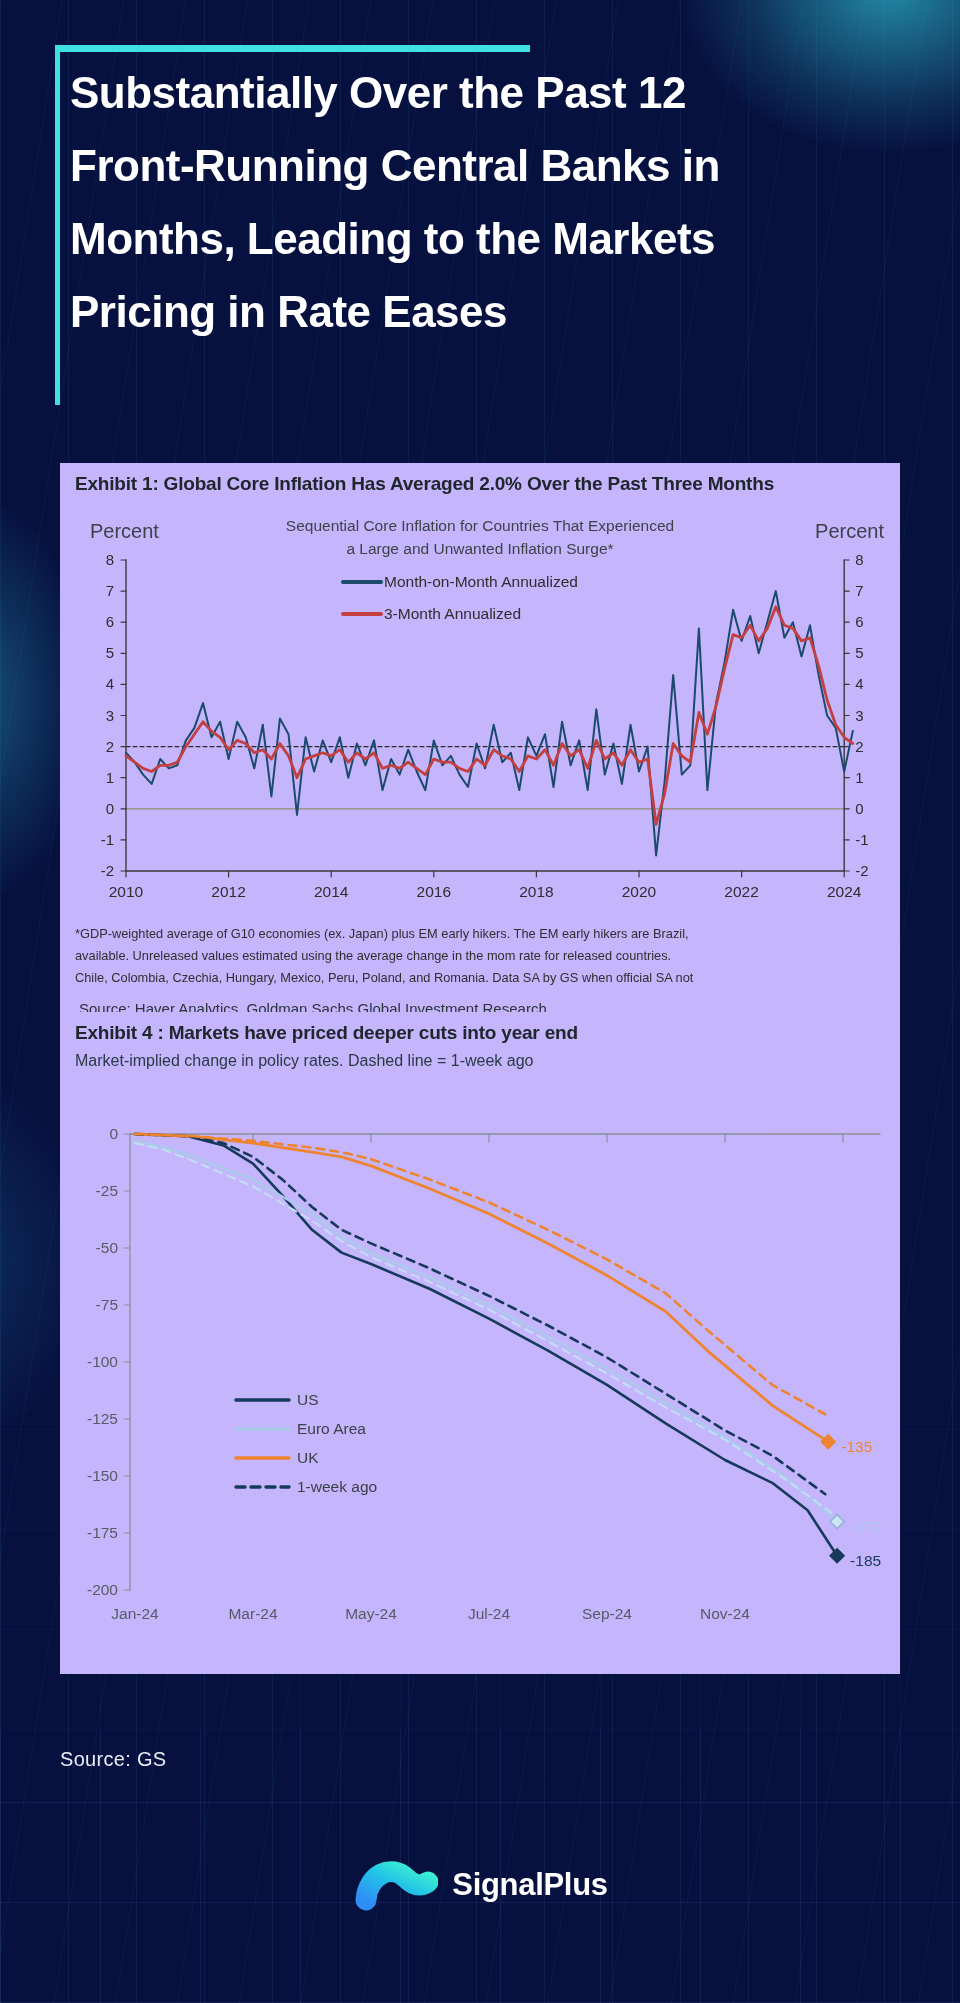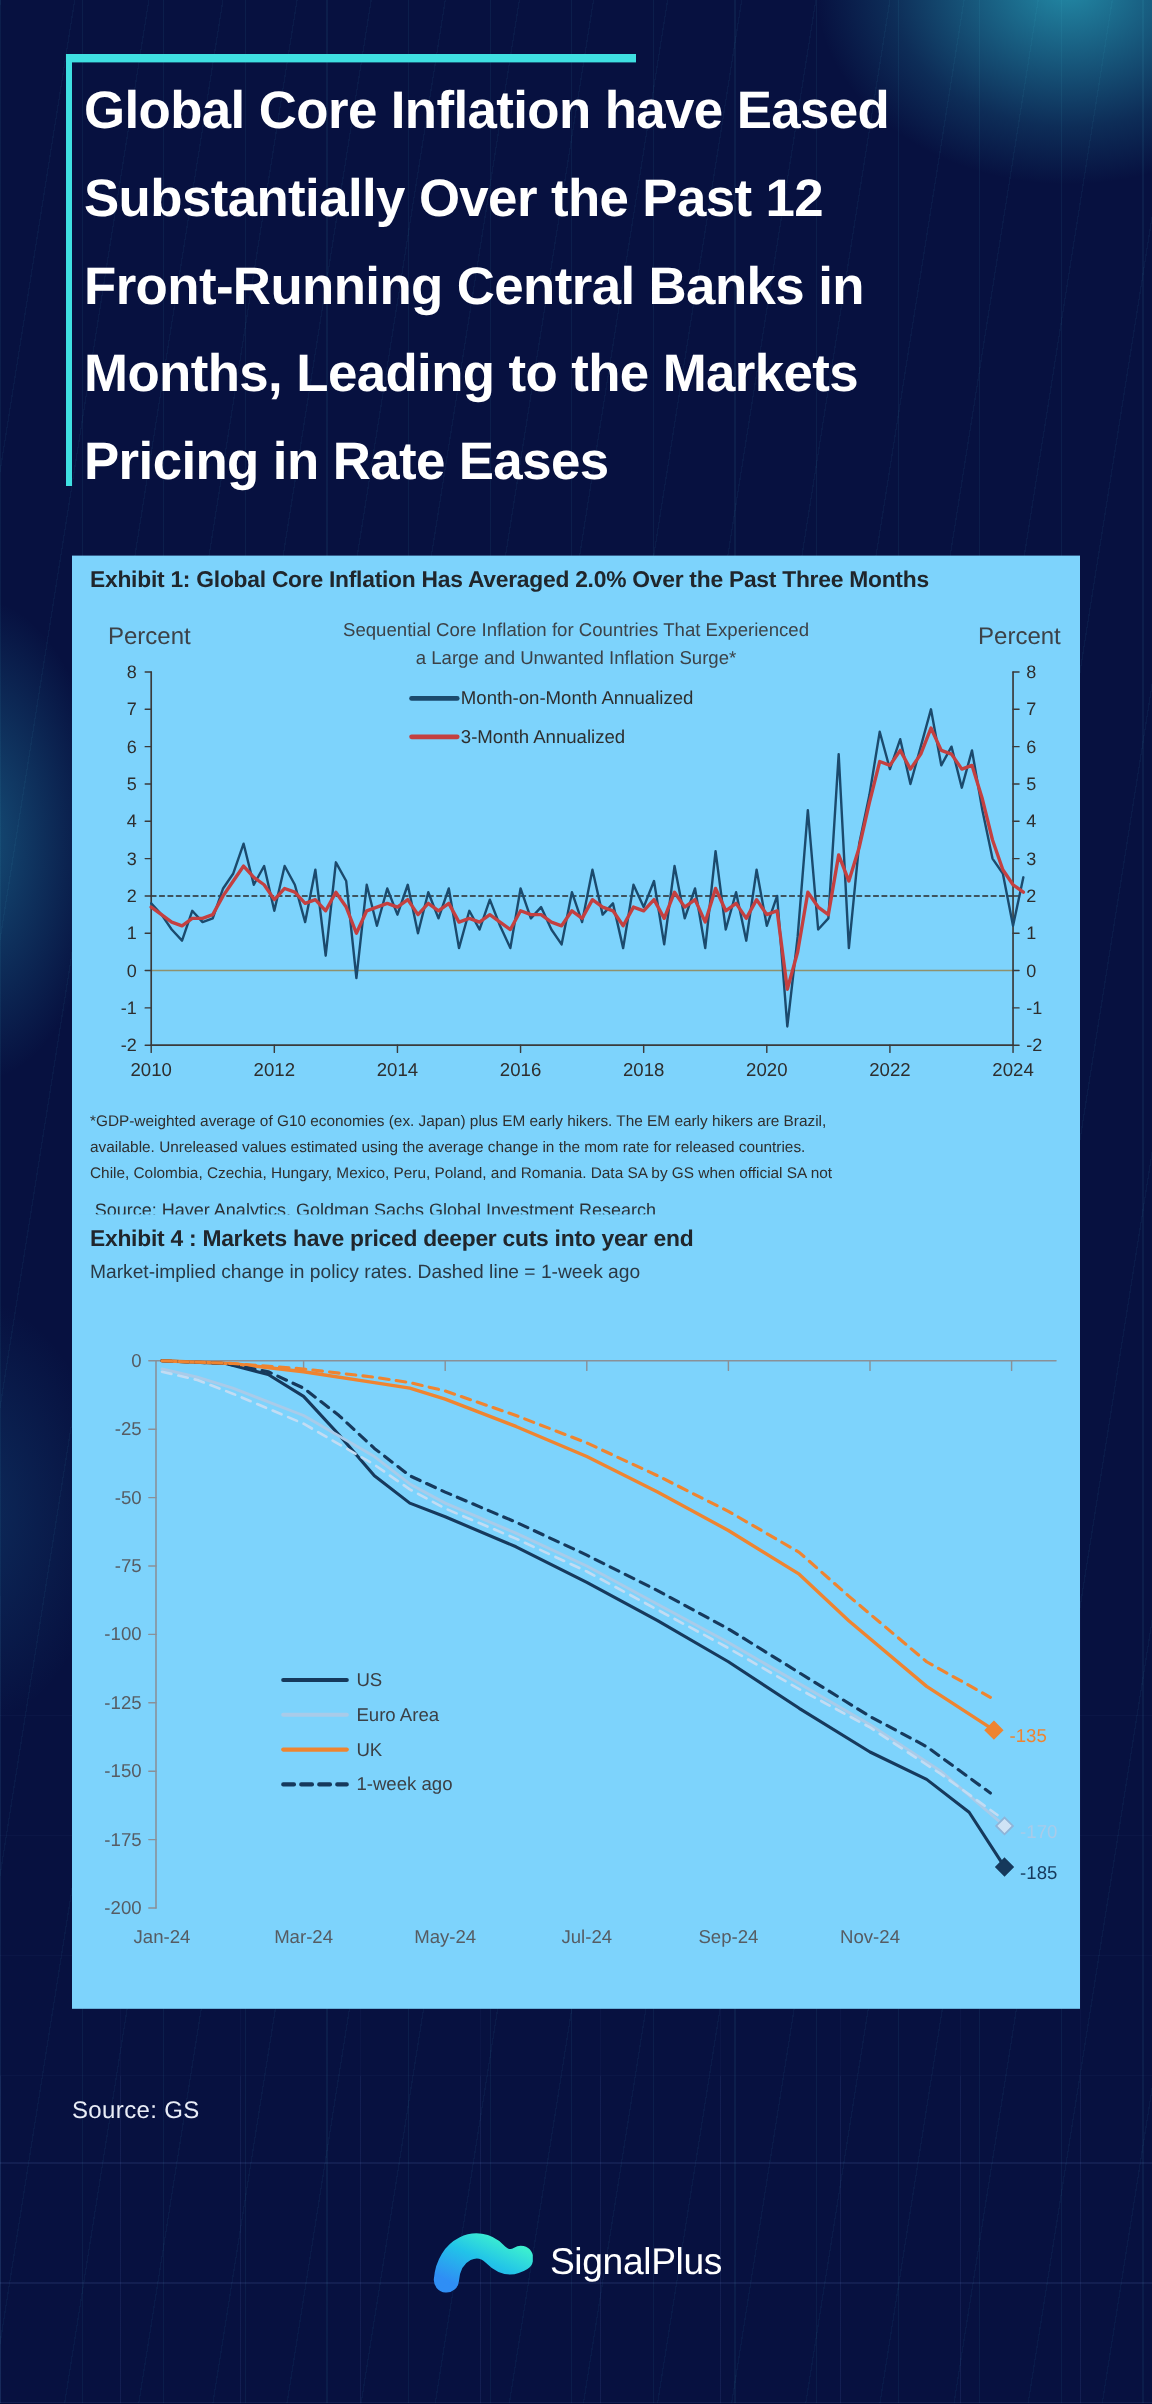--- a/index.html
+++ b/index.html
@@ -23,57 +23,56 @@
     background:
       repeating-linear-gradient(0deg, rgba(120,150,230,.08) 0 1px, transparent 1px 100px),
       repeating-linear-gradient(90deg, rgba(120,150,230,.08) 0 1px, transparent 1px 100px);}
   
   .bar-top{position:absolute;left:57px;top:45px;width:473px;height:7px;}
   .bar-left{position:absolute;left:55px;top:45px;width:5px;height:360px;}
   h1{position:absolute;left:70px;top:56px;width:820px;margin:0;color:#fff;
      font-size:44px;line-height:73px;font-weight:bold;letter-spacing:-.5px;}
   h1 span{display:block;}
   
-  .card{position:absolute;left:60px;width:840px;background:#7dd3fc;}
+  .card{position:absolute;left:60px;width:840px;background:#c4b5fd;}
   .card1{top:463px;height:561px;}
   .card2{top:1012px;height:662px;}
   .ex-title{position:absolute;left:15px;top:10px;margin:0;font-size:19px;font-weight:bold;
             color:#20262c;letter-spacing:-.2px;}
   .ex-sub{position:absolute;left:15px;margin:0;font-size:16px;color:#2b3945;}
   .c-sub{position:absolute;left:0;width:100%;text-align:center;margin:0;
          font-size:15.5px;color:#3c4248;}
   .pct{position:absolute;font-size:20px;color:#3c4248;}
   .footnote{position:absolute;left:15px;top:460px;width:812px;margin:0;
             font-size:12.8px;line-height:22px;color:#2f2f2f;}
   .footnote span{display:block;}
   .src{position:absolute;left:15px;margin:4px;font-size:15px;color:#2b3238;}
   svg.chart{position:absolute;left:0;display:block;}
   #chart1{top:75px;}
   #chart2{top:86px;}
   svg text{font-family:"Liberation Sans",sans-serif;}
   
   .foot-src{position:absolute;left:60px;top:1748px;margin:0;font-size:20px;color:#e9edf6;letter-spacing:.3px;}
   .brand{position:absolute;left:0;top:1848px;width:100%;display:flex;justify-content:center;
          align-items:center;gap:14px;}
-  .brand-text{color:#fff;font-size:31px;font-weight:normal;letter-spacing:-.3px;text-align:right;}
+  .brand-text{color:#fff;font-size:31px;font-weight:bold;letter-spacing:-.3px;text-align:right;}
 </style>
 </head>
 <body>
 
 <div class="page">
   <div class="glow"></div>
   <div class="stripes"></div>
   <div class="grid-title"></div>
   <div class="grid-bottom"></div>
 
   <header>
     <div class="bar-top" style="background: rgb(63, 224, 226);"></div>
     <div class="bar-left" style="background: rgb(63, 224, 226);"></div>
     <h1>
-      <span>Global Core Inflation have Eased</span>
       <span>Substantially Over the Past 12</span>
       <span>Front-Running Central Banks in</span>
       <span>Months, Leading to the Markets</span>
       <span>Pricing in Rate Eases</span>
     </h1>
   </header>
 
   <section class="card card1">
     <h2 class="ex-title">Exhibit 1: Global Core Inflation Has Averaged 2.0% Over the Past Three Months</h2>
     <span class="pct" style="left:30px;top:57px;">Percent</span>

